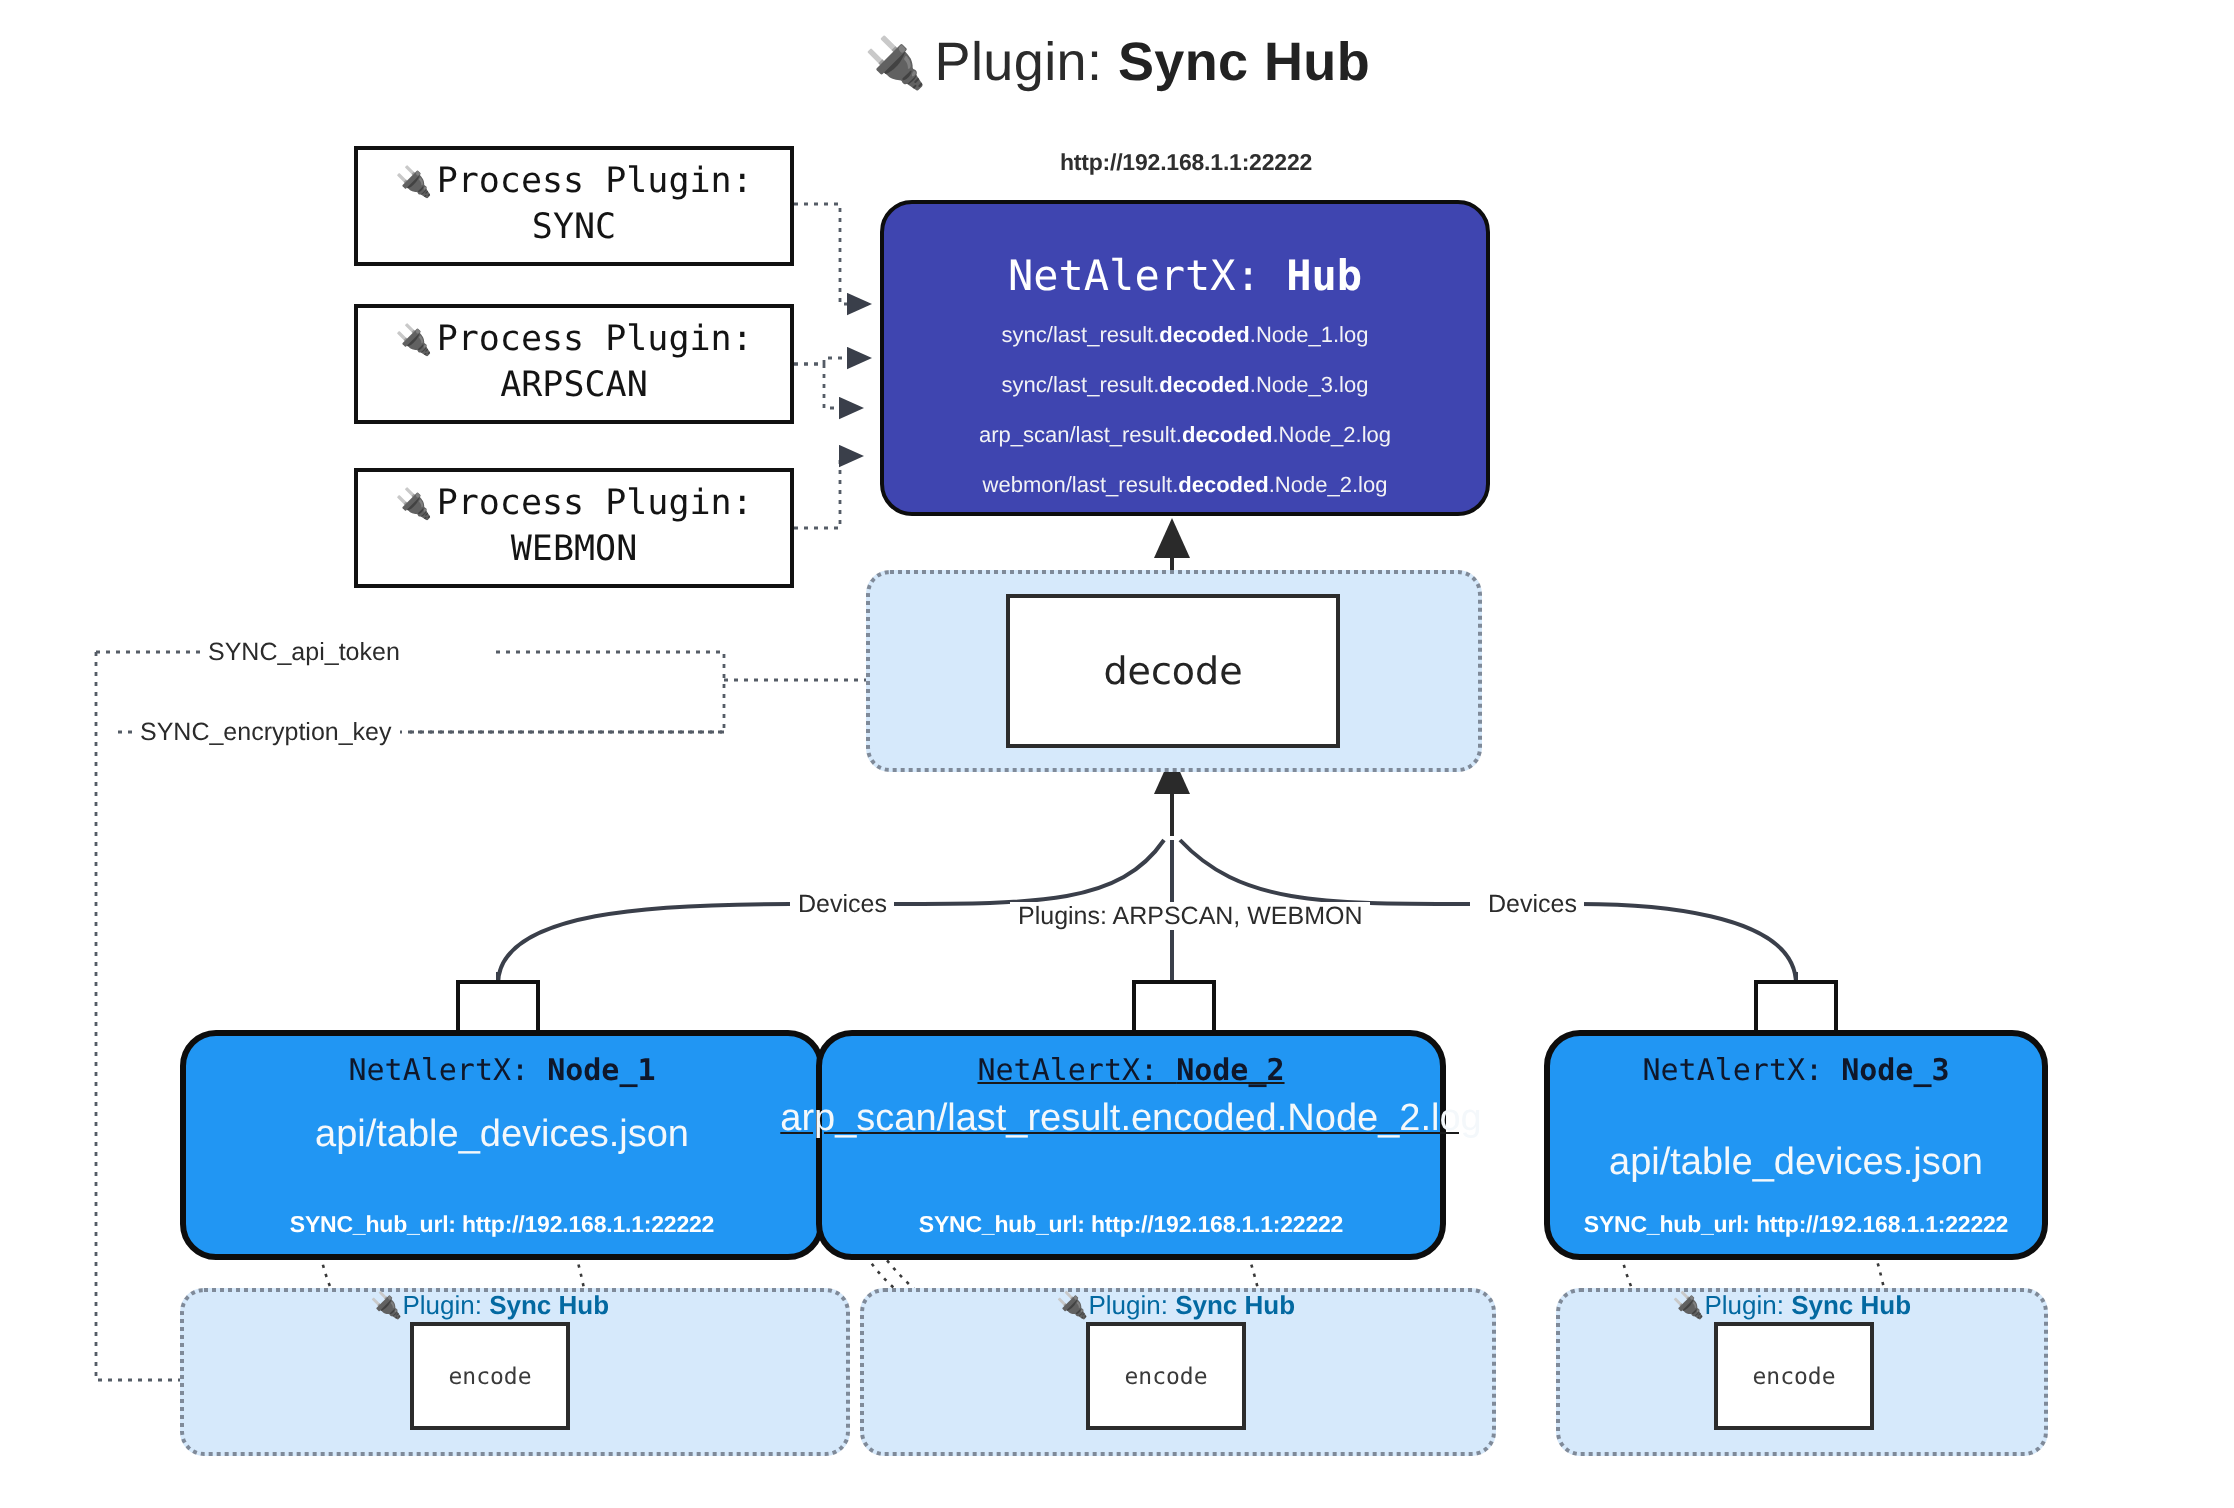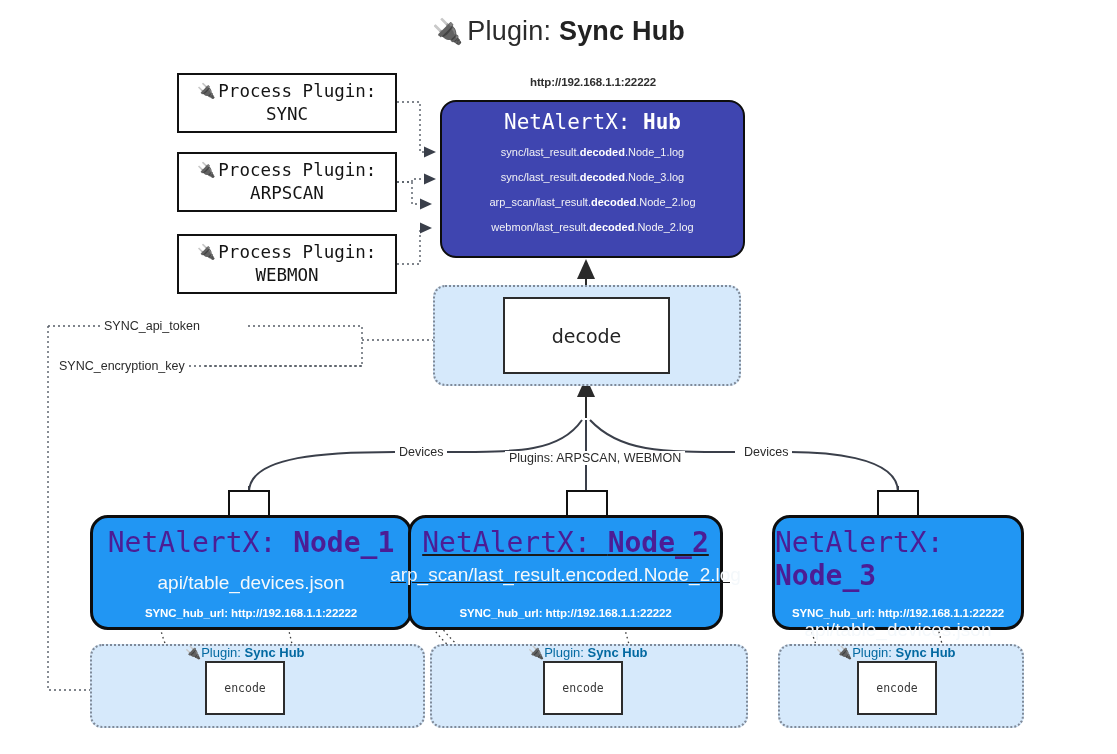--- a/index.html
+++ b/index.html
@@ -23,47 +23,47 @@
            display:flex;flex-direction:column;align-items:center;justify-content:center;}
   .procbox .l1{display:flex;align-items:center;gap:2px;}
   .procbox .l2{text-align:center;}
   .mini-plug{font-size:15px;line-height:1;}
 
   
   #hub-url{left:443px;top:76px;width:300px;text-align:center;font-size:11.5px;
            color:#2f2f2f;font-weight:bold;letter-spacing:-.1px;}
   #hub{left:440px;top:100px;width:305px;height:158px;background:#3f45b0;
        border:2px solid #0d0d0d;border-radius:16px;
-       display:flex;flex-direction:column;align-items:center;padding-top:8px;}
+       display:flex;flex-direction:column;align-items:center;padding-top:24px;}
   #hub .hubtitle{font-family:"DejaVu Sans Mono","Liberation Mono",monospace;
        font-size:21px;color:#ffffff;margin-bottom:6px;}
   #hub .hubtitle b{font-weight:bold;}
   #hub .logline{color:#f2f2f5;font-size:11px;line-height:25px;white-space:nowrap;}
   #hub .logline b{font-weight:bold;color:#ffffff;}
 
   
   #decode-wrap{left:433px;top:285px;width:308px;height:101px;background:#d6e9fb;
        border:2px dotted #7f8a99;border-radius:12px;}
   #decode{left:503px;top:297px;width:167px;height:77px;background:#ffffff;
        border:2px solid #2c2c2c;display:flex;align-items:center;justify-content:center;
        font-size:19px;color:#242424;font-family:"DejaVu Sans","Liberation Sans",sans-serif;}
 
   
   .elabel{font-size:12.5px;color:#2b2b2b;background:#ffffff;padding:0 4px;white-space:nowrap;}
   #lbl-dev-left{left:395px;top:445px;}
   #lbl-dev-right{left:740px;top:445px;}
   #lbl-plugins{left:505px;top:451px;}
   #lbl-token{left:100px;top:319px;}
-  #lbl-enckey{left:55px;top:359px;text-align:center;}
+  #lbl-enckey{left:66px;top:359px;text-align:center;}
 
   
   .node{border:3px solid #0d0d0d;border-radius:18px;background:#2196f3;height:115px;
         display:flex;flex-direction:column;align-items:center;padding-top:8px;}
   .node .ntitle{font-family:"DejaVu Sans Mono","Liberation Mono",monospace;
-        font-size:28px;color:#4c1d95;}
+        font-size:15px;color:#0f172a;}
   .node .ntitle b{font-weight:bold;}
   .node .nline{color:#f4f8fb;font-size:19px;line-height:23px;white-space:nowrap;}
   .node .nfoot{position:absolute;bottom:8px;left:0;width:100%;text-align:center;
         font-size:11.5px;color:#ffffff;font-weight:bold;letter-spacing:-.1px;}
   #node1{left:90px;top:515px;width:322px;}
   #node2{left:408px;top:515px;width:315px;text-decoration:underline;}
   #node3{left:772px;top:515px;width:252px;gap:12px;}
   #node1 .nlines{margin-top:12px;}
   #node2 .nlines{margin-top:4px;}
   #node3 .nlines{margin-top:14px;}

